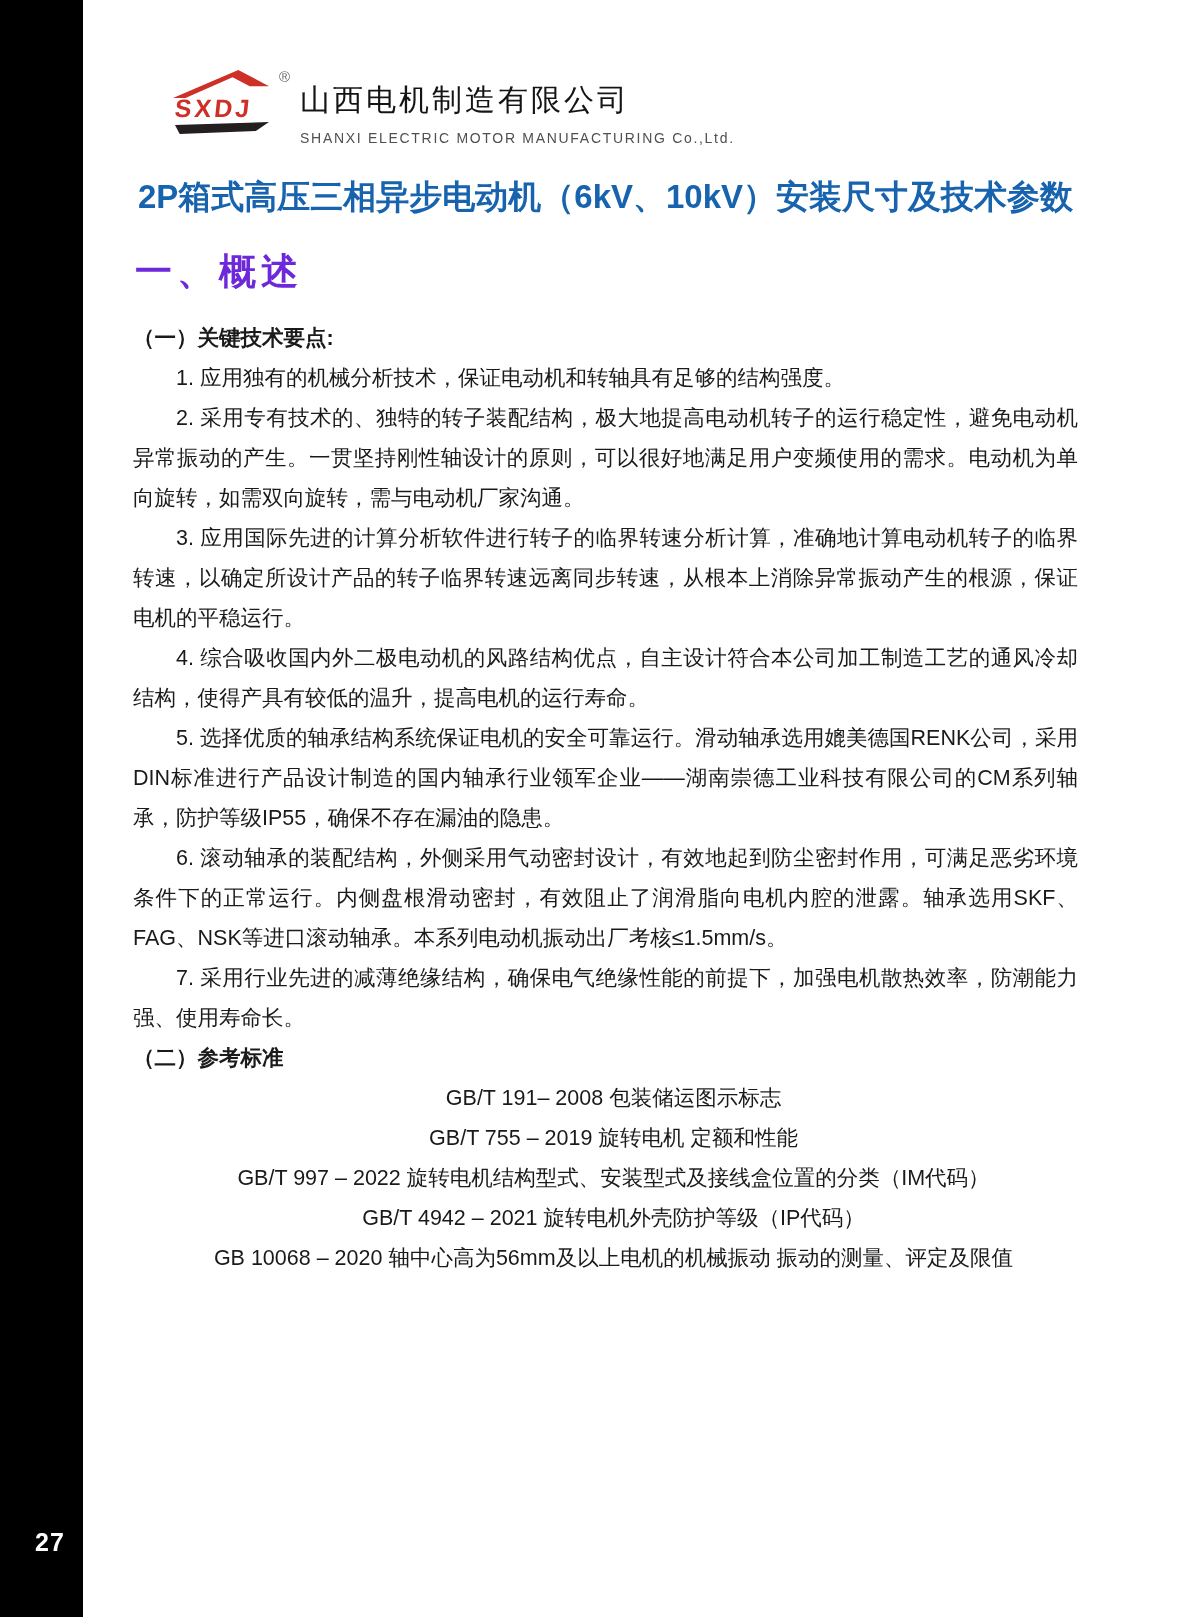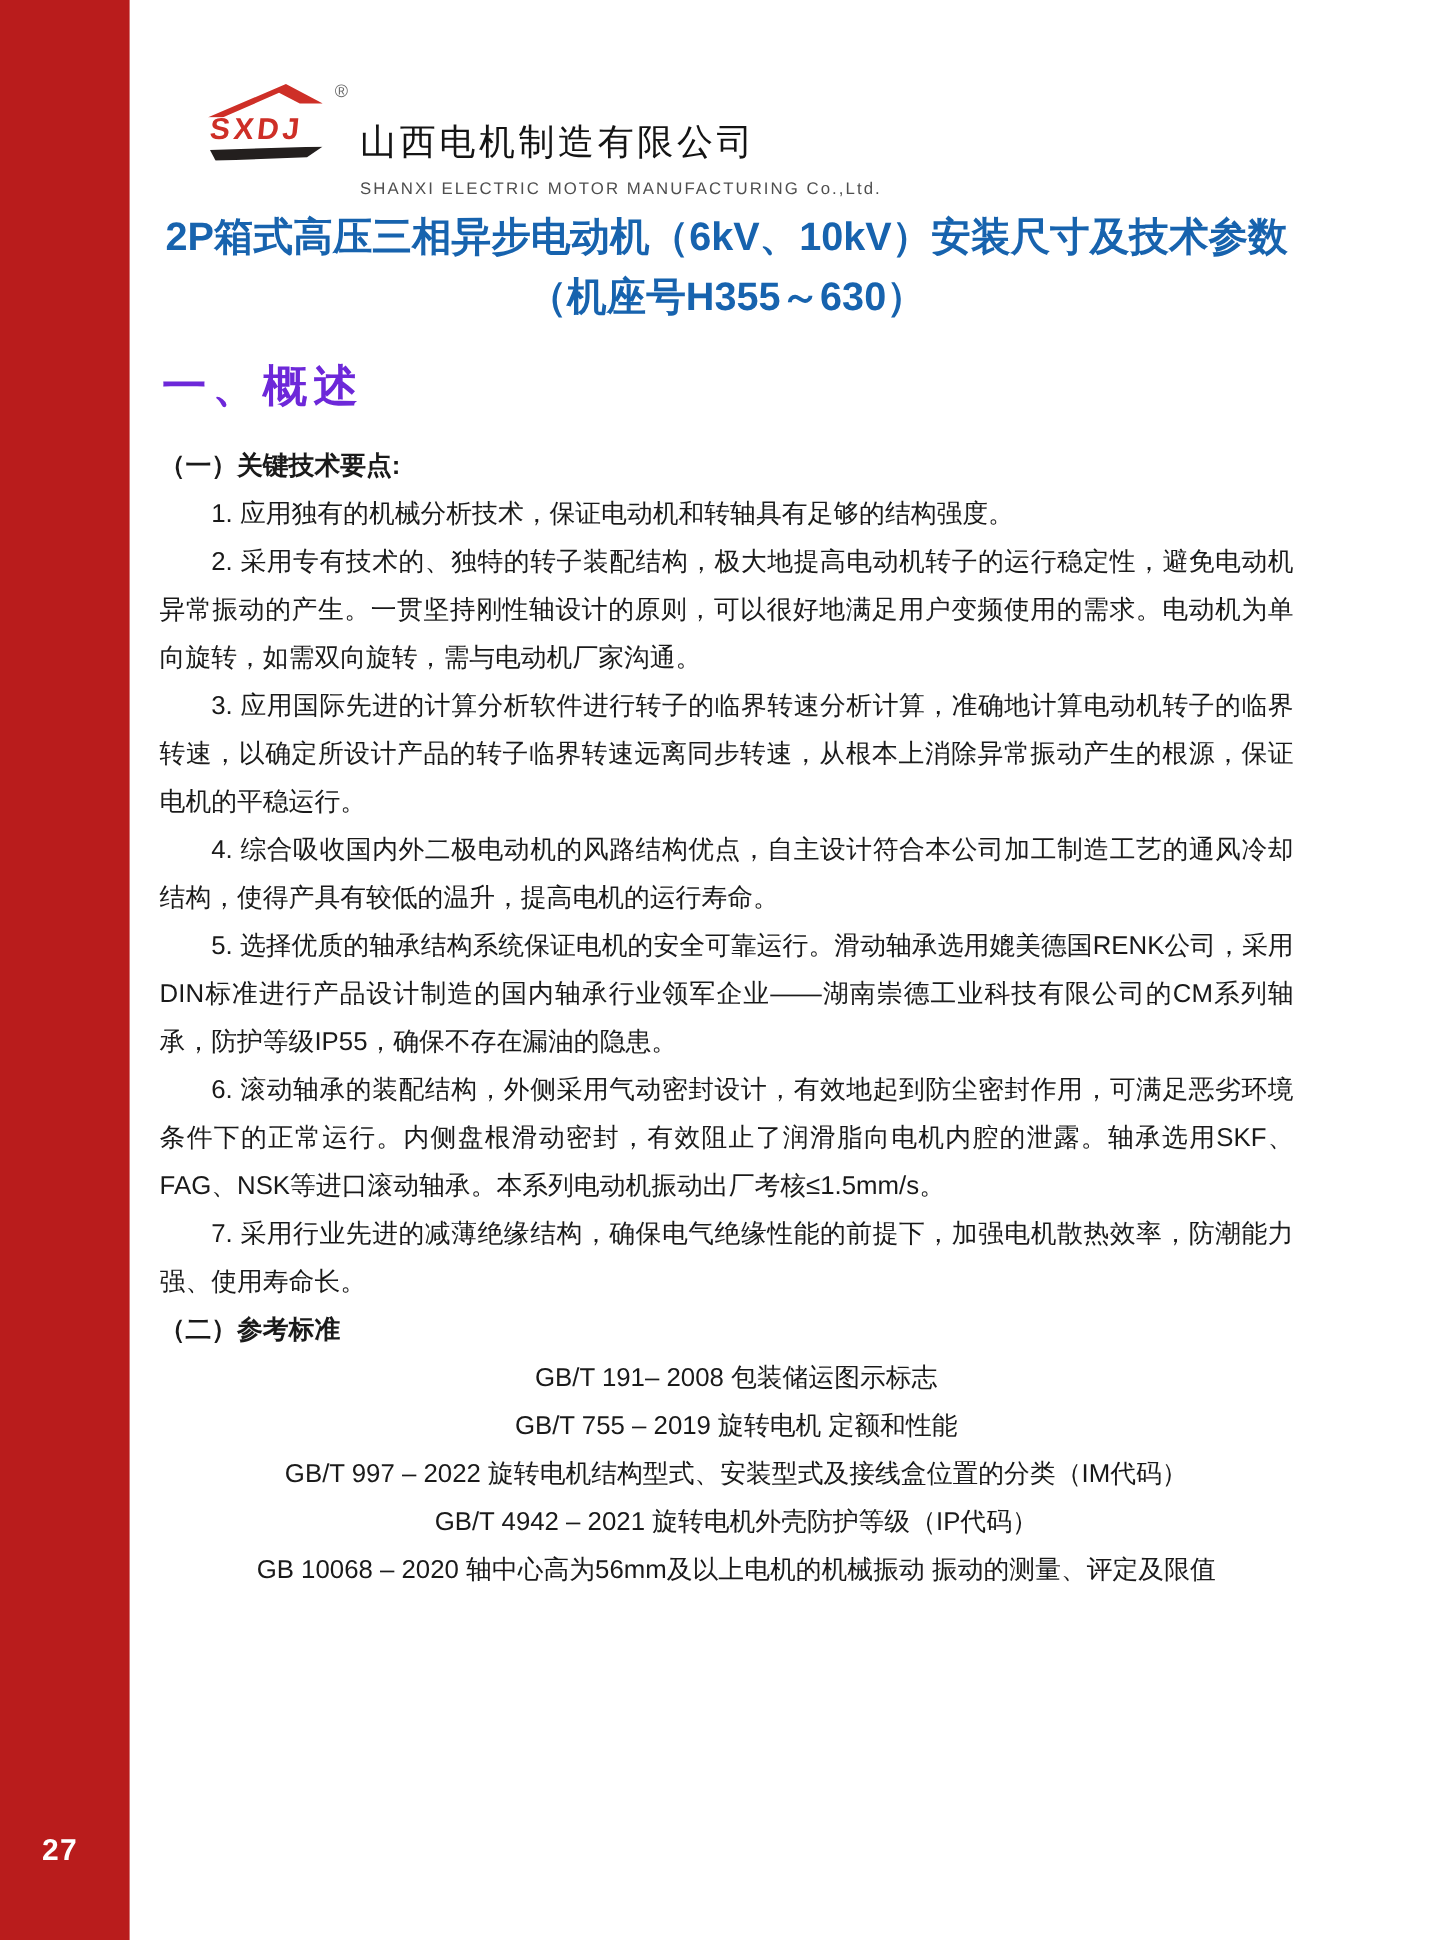--- a/index.html
+++ b/index.html
@@ -1,37 +1,37 @@
 <!DOCTYPE html>
 <html><head>
 <meta charset="utf-8">
 <style>
   html,body{margin:0;padding:0;}
   body{
     width:1200px;height:1617px;position:relative;background:#ffffff;
     font-family:"Liberation Sans", sans-serif;color:#1a1a1a;overflow:hidden;
   }
   
-  .left-bar{position:absolute;left:0;top:0;width:108px;height:1617px;background:#b91c1c;}
+  .left-bar{position:absolute;left:0;top:0;width:83px;height:1617px;background:#000000;}
   .page-number{position:absolute;left:0;top:1528px;width:100px;text-align:center;
     color:#ffffff;font-size:25px;font-weight:bold;letter-spacing:1px;}
   
   .content{margin-left:100px;padding:70px 122px 0 33px;}
   
   .logo{display:flex;align-items:flex-start;margin-left:40px;height:70px;}
   .logo-mark{position:relative;width:100px;height:64px;flex:0 0 auto;}
   .logo-roof{position:absolute;left:0;top:0;width:96px;height:28px;background:#CE2F27;
     clip-path:polygon(0 100%,68% 0,100% 58%,80% 58%,62% 26%,13% 100%);}
   .logo-abbr{position:absolute;left:2px;top:24px;color:#CE2F27;font-size:25px;font-weight:bold;
     letter-spacing:3px;transform:skewX(-6deg);}
   .logo-swoosh{position:absolute;left:2px;top:52px;width:94px;height:12px;background:#231f1e;
     clip-path:polygon(0 25%,100% 0,86% 75%,5% 100%);}
   .registered{font-size:15px;color:#6b6b6b;margin:-2px 10px 0 6px;}
   .logo-text{display:flex;flex-direction:column;margin-top:14px;}
-  .company-cn{font-size:30px;color:#141414;letter-spacing:3px;font-weight:500;line-height:32px;margin-top:19px;}
+  .company-cn{font-size:30px;color:#141414;letter-spacing:3px;font-weight:500;line-height:32px;}
   .company-en{font-size:14px;color:#4f4f4f;letter-spacing:1.7px;margin-top:14px;}
   
   .title{margin:32px 0 0 0;text-align:center;color:#1763AE;font-weight:bold;
     font-size:33px;line-height:50px;}
   
   .section-heading{margin:28px 0 0 2px;color:#6d28d9;font-weight:bold;font-size:37px;
     line-height:44px;letter-spacing:5px;}
   
   .body-text{margin-top:24px;font-size:21.5px;line-height:40px;}
   .body-text p{margin:0;text-align:justify;}
@@ -56,21 +56,20 @@
     </div>
     <div class="registered">®</div>
     <div class="logo-text">
       <div class="company-cn">山西电机制造有限公司</div>
       <div class="company-en">SHANXI ELECTRIC MOTOR MANUFACTURING Co.,Ltd.</div>
     </div>
   </header>
 
   <h1 class="title">
     <div>2P箱式高压三相异步电动机（6kV、10kV）安装尺寸及技术参数</div>
-    <div>（机座号H355～630）</div>
   </h1>
 
   <h2 class="section-heading">一、概述</h2>
 
   <article class="body-text">
 
     <p class="subhead">（一）关键技术要点:</p>
     <p class="indent">1. 应用独有的机械分析技术，保证电动机和转轴具有足够的结构强度。</p>
     <p class="indent">2. 采用专有技术的、独特的转子装配结构，极大地提高电动机转子的运行稳定性，避免电动机异常振动的产生。一贯坚持刚性轴设计的原则，可以很好地满足用户变频使用的需求。电动机为单向旋转，如需双向旋转，需与电动机厂家沟通。</p>
     <p class="indent">3. 应用国际先进的计算分析软件进行转子的临界转速分析计算，准确地计算电动机转子的临界转速，以确定所设计产品的转子临界转速远离同步转速，从根本上消除异常振动产生的根源，保证电机的平稳运行。</p>

